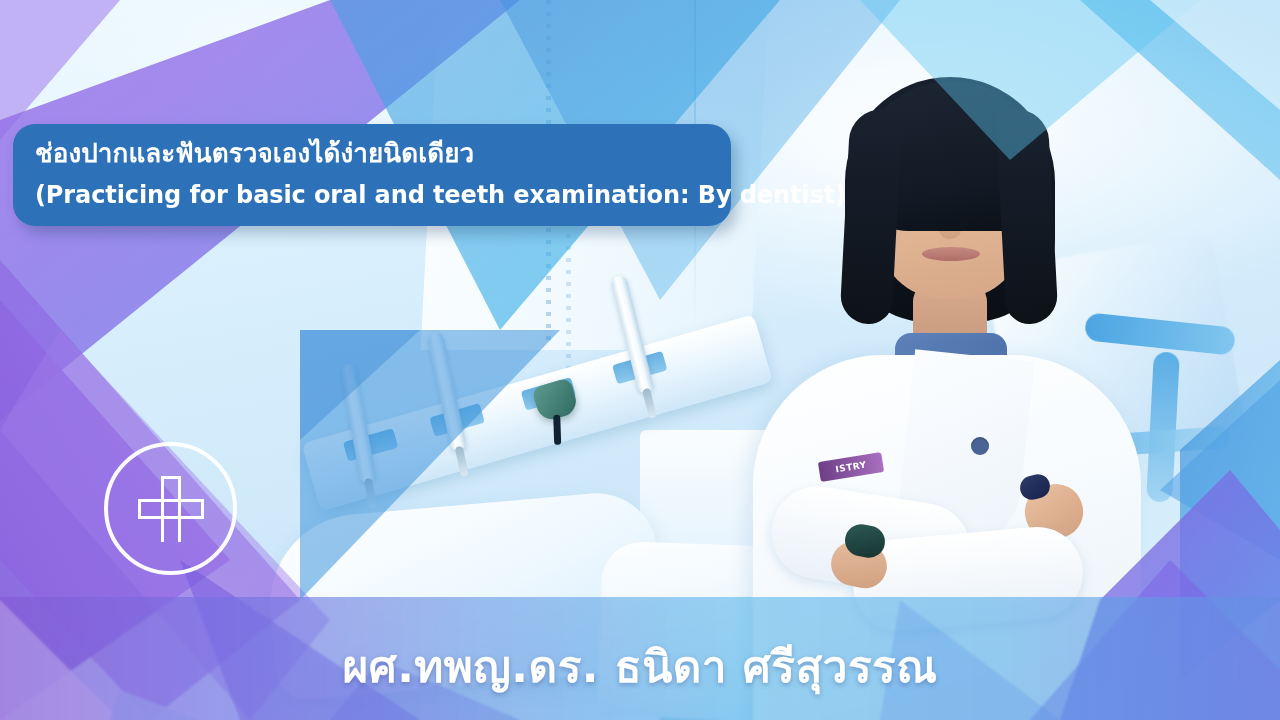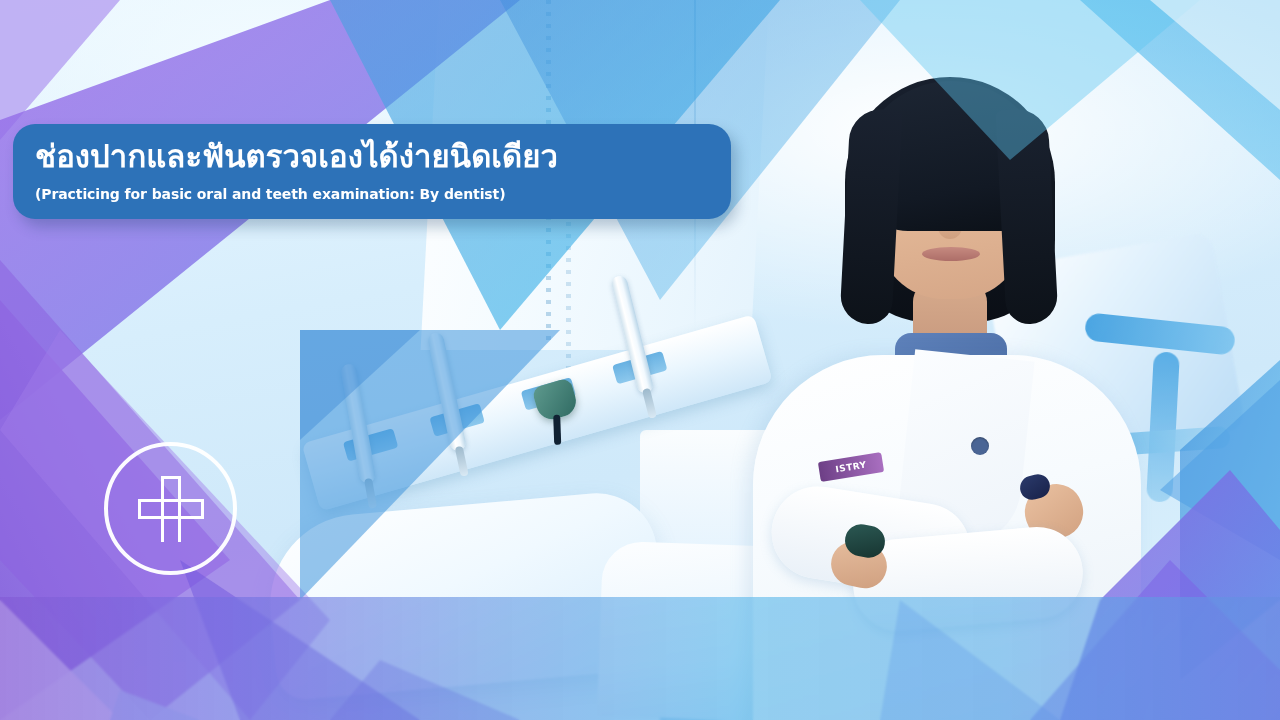--- a/index.html
+++ b/index.html
@@ -220,25 +220,25 @@
   }
 
   
   .title-card{
     position:absolute;left:13px;top:124px;width:718px;
     background:#2d72b8;border-radius:22px;
     padding:14px 22px 16px 22px;
     box-shadow:6px 8px 14px rgba(20,60,100,.28);
   }
   .title-th{
-    color:#ffffff;font-size:31px;line-height:1.18;font-weight:600;
+    color:#ffffff;font-size:26px;line-height:1.18;font-weight:600;
     letter-spacing:.1px;white-space:nowrap;
   }
   .title-en{
-    color:#ffffff;font-size:14px;line-height:1.25;font-weight:600;
+    color:#ffffff;font-size:24px;line-height:1.25;font-weight:600;
     margin-top:11px;white-space:nowrap;letter-spacing:-.1px;
   }
 
   
   .cross-badge{
     position:absolute;left:104px;top:442px;width:133px;height:133px;
     border:4px solid rgba(255,255,255,.97);border-radius:50%;
     display:flex;align-items:center;justify-content:center;
   }
   .cross-outline{
@@ -396,14 +396,15 @@
     <div class="title-en">(Practicing for basic oral and teeth examination: By dentist)</div>
   </div>
 
   <div class="cross-badge">
     <div class="cross-outline">
       <div class="v"></div>
       <div class="h"></div>
     </div>
   </div>
 
+  <div class="name-line">ผศ.ทพญ.ดร. ธนิดา   ศรีสุวรรณ</div>
 
 </div>
 
 </body></html>

